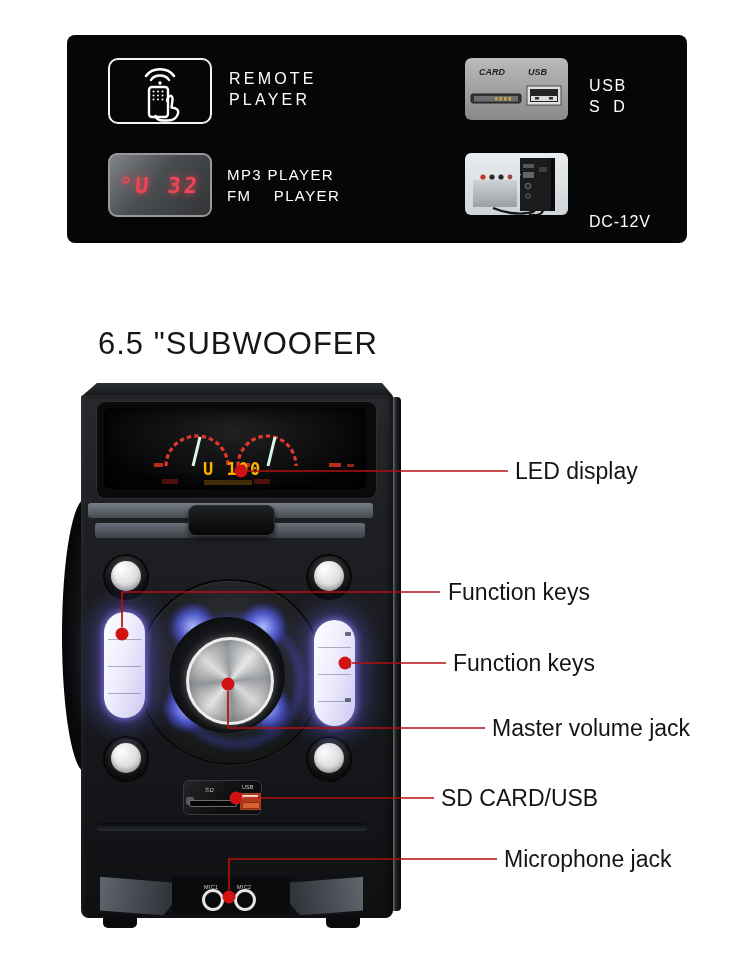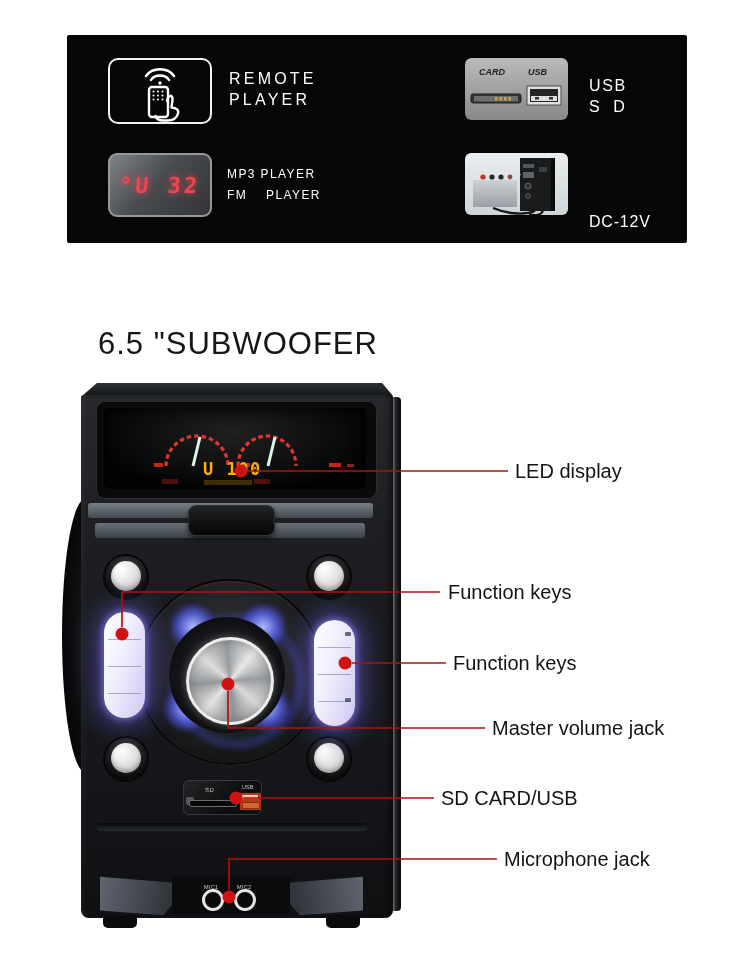--- a/index.html
+++ b/index.html
@@ -1,24 +1,24 @@
 <!DOCTYPE html>
 <html><head>
 <meta charset="utf-8">
 <style>
   html,body{margin:0;padding:0;background:#fff;font-family:"Liberation Sans",sans-serif;}
   #stage{position:relative;width:750px;height:972px;background:#ffffff;overflow:hidden;}
   .a{position:absolute;}
   .pre{white-space:pre;}
 
   
-  .banner{left:67px;top:35px;width:620px;height:208px;background:#060606;border-radius:2px;}
+  .banner{left:67px;top:35px;width:620px;height:208px;background:#060606;border-radius:8px;}
   .feat-label{color:#ffffff;font-size:16px;line-height:21px;}
   .ls-wide{letter-spacing:3.2px;}
-  .ls-mid{letter-spacing:1.4px;font-size:12px;}
+  .ls-mid{letter-spacing:1.4px;font-size:15px;}
   .remote-box{left:41px;top:23px;width:100px;height:62px;border:2px solid #f2f2f2;border-radius:10px;}
   .mp3-box{left:41px;top:118px;width:100px;height:60px;border:2px solid #98989a;border-radius:9px;
            background:linear-gradient(130deg,#808487 0%,#4a4d50 45%,#323436 100%);
            display:flex;align-items:center;justify-content:center;}
   .mp3-digits{font-family:"DejaVu Sans Mono",monospace;font-weight:bold;font-size:22px;color:#ef4553;
               transform:skewX(-5deg);letter-spacing:3px;text-shadow:0 0 7px rgba(255,70,90,.85);}
   .img-tile{width:103px;height:62px;border-radius:6px;overflow:hidden;}
 
   
   .page-title{left:98px;top:326px;font-size:31px;color:#161616;letter-spacing:1px;}
@@ -84,21 +84,21 @@
   .foot-l{left:100px;top:876px;width:90px;height:40px;background:linear-gradient(100deg,#60666e,#31353b 75%);
           clip-path:polygon(0 2%,100% 20%,70% 98%,0 86%);}
   .foot-r{left:273px;top:876px;width:90px;height:40px;background:linear-gradient(260deg,#60666e,#31353b 75%);
           clip-path:polygon(0 20%,100% 2%,100% 86%,30% 98%);}
   .mic-area{left:172px;top:877px;width:118px;height:37px;background:#0a0b0c;}
   .mic-jack{width:16px;height:16px;border-radius:50%;background:#0a0a0a;border:3px solid #e5e5e5;box-shadow:0 0 2px #000;}
   .mic-label{font-size:5.5px;color:#d5d5d5;letter-spacing:.3px;}
   .footpad{width:34px;height:13px;background:#0a0b0c;border-radius:0 0 5px 5px;}
 
   
-  .co-label{font-size:20px;color:#141414;line-height:24px;}
+  .co-label{font-size:23px;color:#141414;line-height:24px;}
   #callout-svg{left:0;top:0;pointer-events:none;}
 </style>
 </head>
 <body>
 
 <div id="stage">
 
   <div class="a banner">
 
     <div class="a remote-box">

